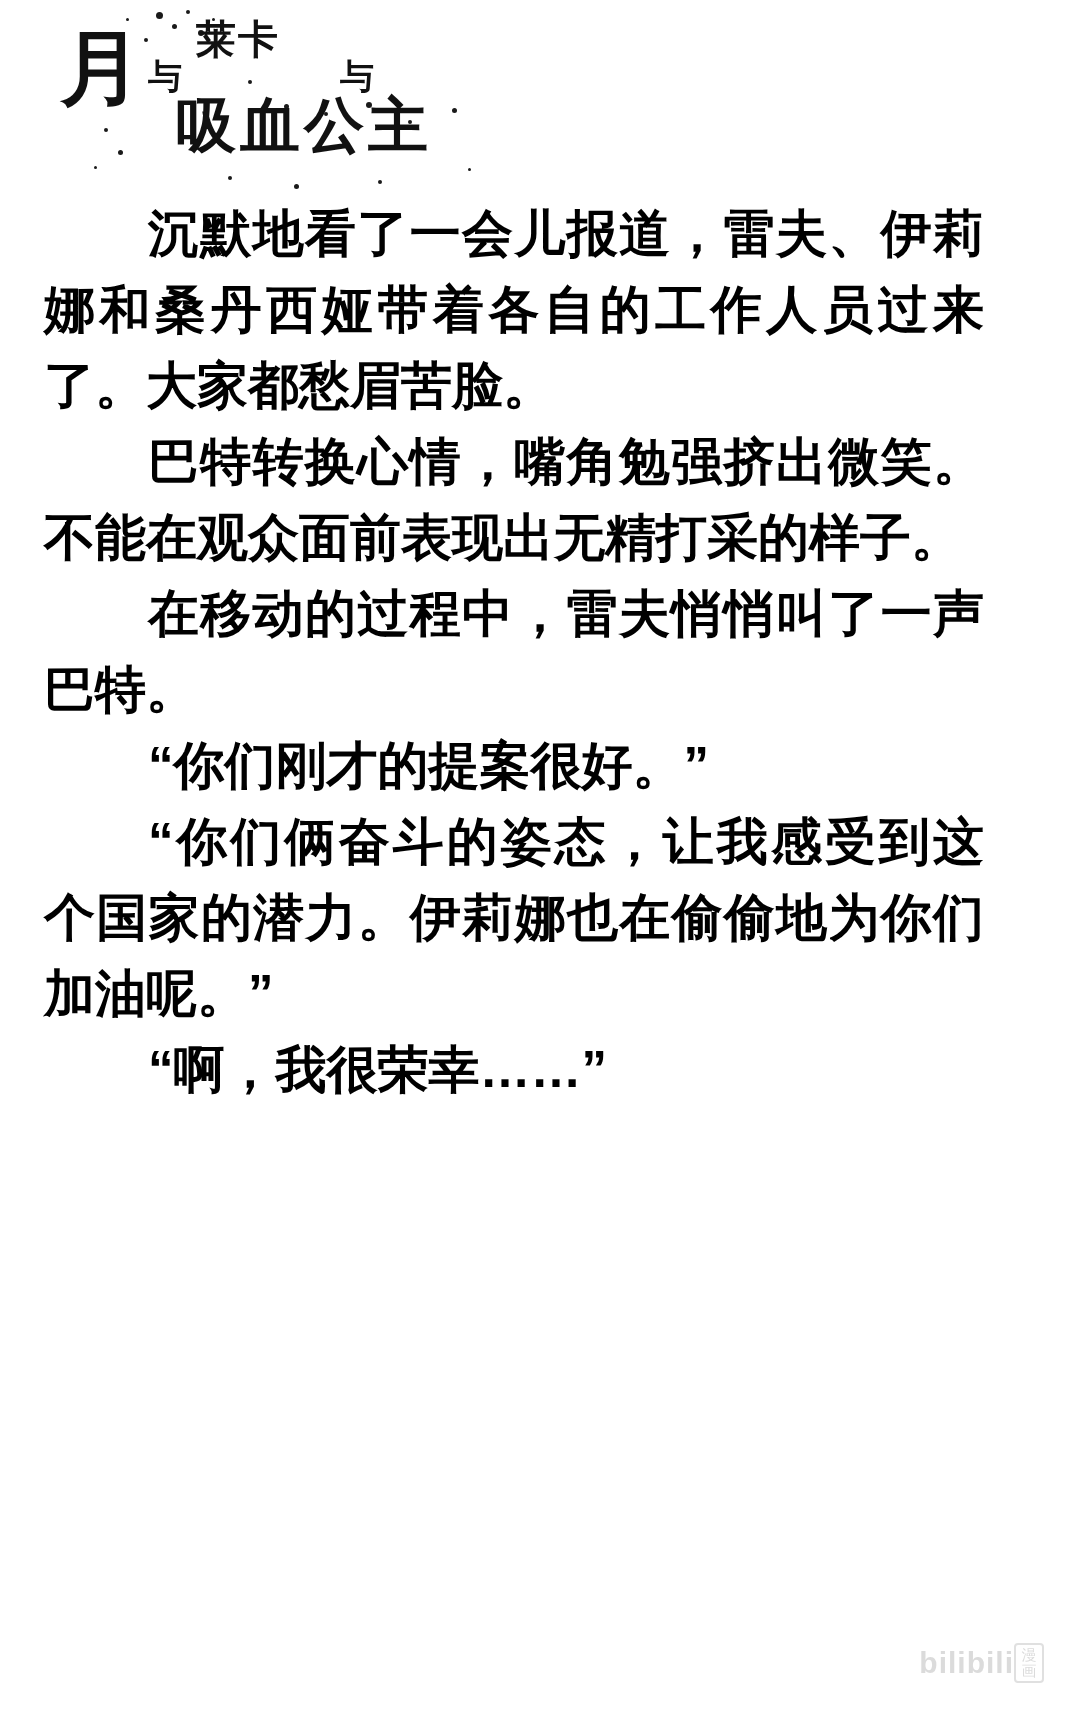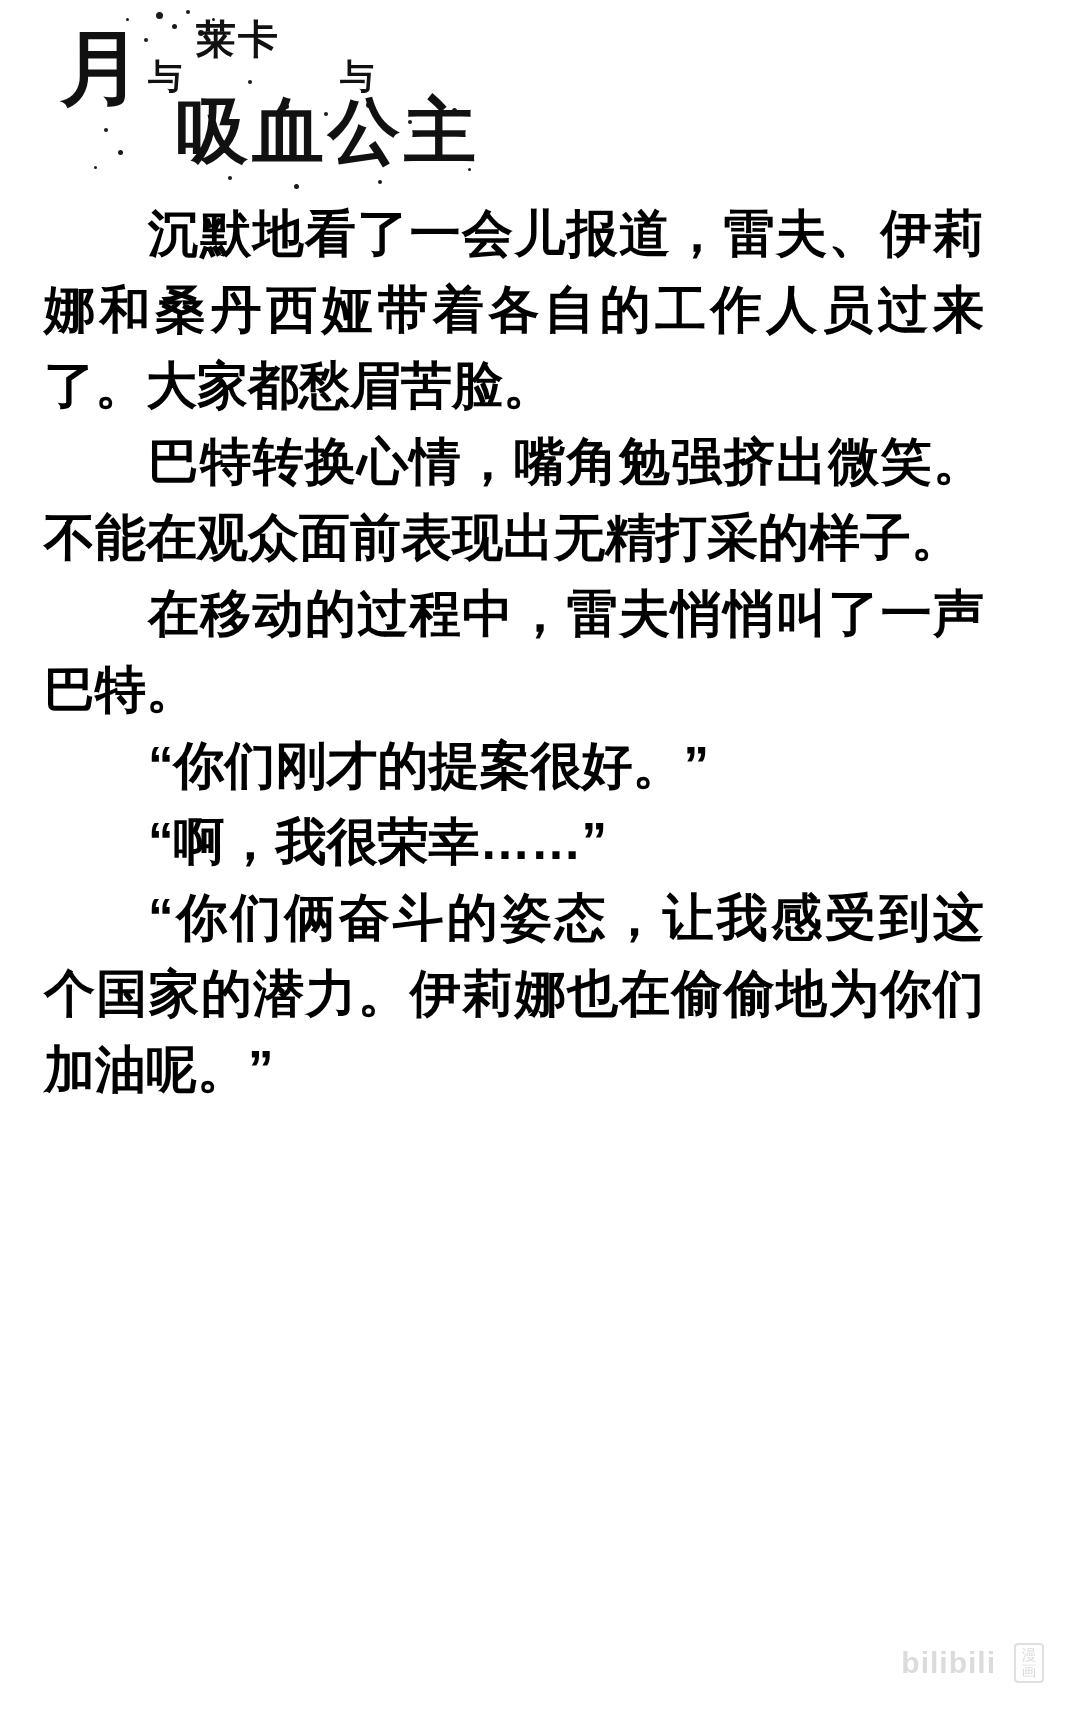--- a/index.html
+++ b/index.html
@@ -58,21 +58,21 @@
   }
   .t-yu2 {
     left: 292px;
     top: 52px;
     font-size: 34px;
     font-weight: 700;
   }
   .t-vamp {
     left: 128px;
     top: 88px;
-    font-size: 72px;
+    font-size: 60px;
     font-weight: 700;
     letter-spacing: 4px;
   }
   
   .speck {
     position: absolute;
     background: #1a1a1a;
     border-radius: 50%;
   }
 
@@ -96,21 +96,21 @@
     text-justify: inter-character;
   }
 
   
   .watermark {
     position: absolute;
     right: 36px;
     bottom: 26px;
     display: flex;
     align-items: center;
-    gap: 18px;
+    gap: 0;
     opacity: 0.30;
   }
   .wm-logo {
     font-family: "Liberation Sans", sans-serif;
     font-weight: 700;
     font-size: 30px;
     color: #8a8a8a;
     letter-spacing: 1px;
   }
   .wm-badge {
@@ -157,22 +157,22 @@
     <span class="title-line t-laika">莱卡</span>
     <span class="title-line t-yu2">与</span>
     <span class="title-line t-vamp">吸血公主</span>
   </div>
 
   <div class="body-text">
     <p class="para">沉默地看了一会儿报道，雷夫、伊莉娜和桑丹西娅带着各自的工作人员过来了。大家都愁眉苦脸。</p>
     <p class="para">巴特转换心情，嘴角勉强挤出微笑。不能在观众面前表现出无精打采的样子。</p>
     <p class="para">在移动的过程中，雷夫悄悄叫了一声巴特。</p>
     <p class="para">“你们刚才的提案很好。”</p>
+    <p class="para">“你们俩奋斗的姿态，让我感受到这个国家的潜力。伊莉娜也在偷偷地为你们加油呢。”</p>
     <p class="para">“啊，我很荣幸……”</p>
-    <p class="para">“你们俩奋斗的姿态，让我感受到这个国家的潜力。伊莉娜也在偷偷地为你们加油呢。”</p>
   </div>
 
   <div class="watermark">
     <span class="wm-logo">bilibili</span>
     <span class="wm-badge">
       <span>漫</span><br>
       <span>画</span>
     </span>
   </div>
 

